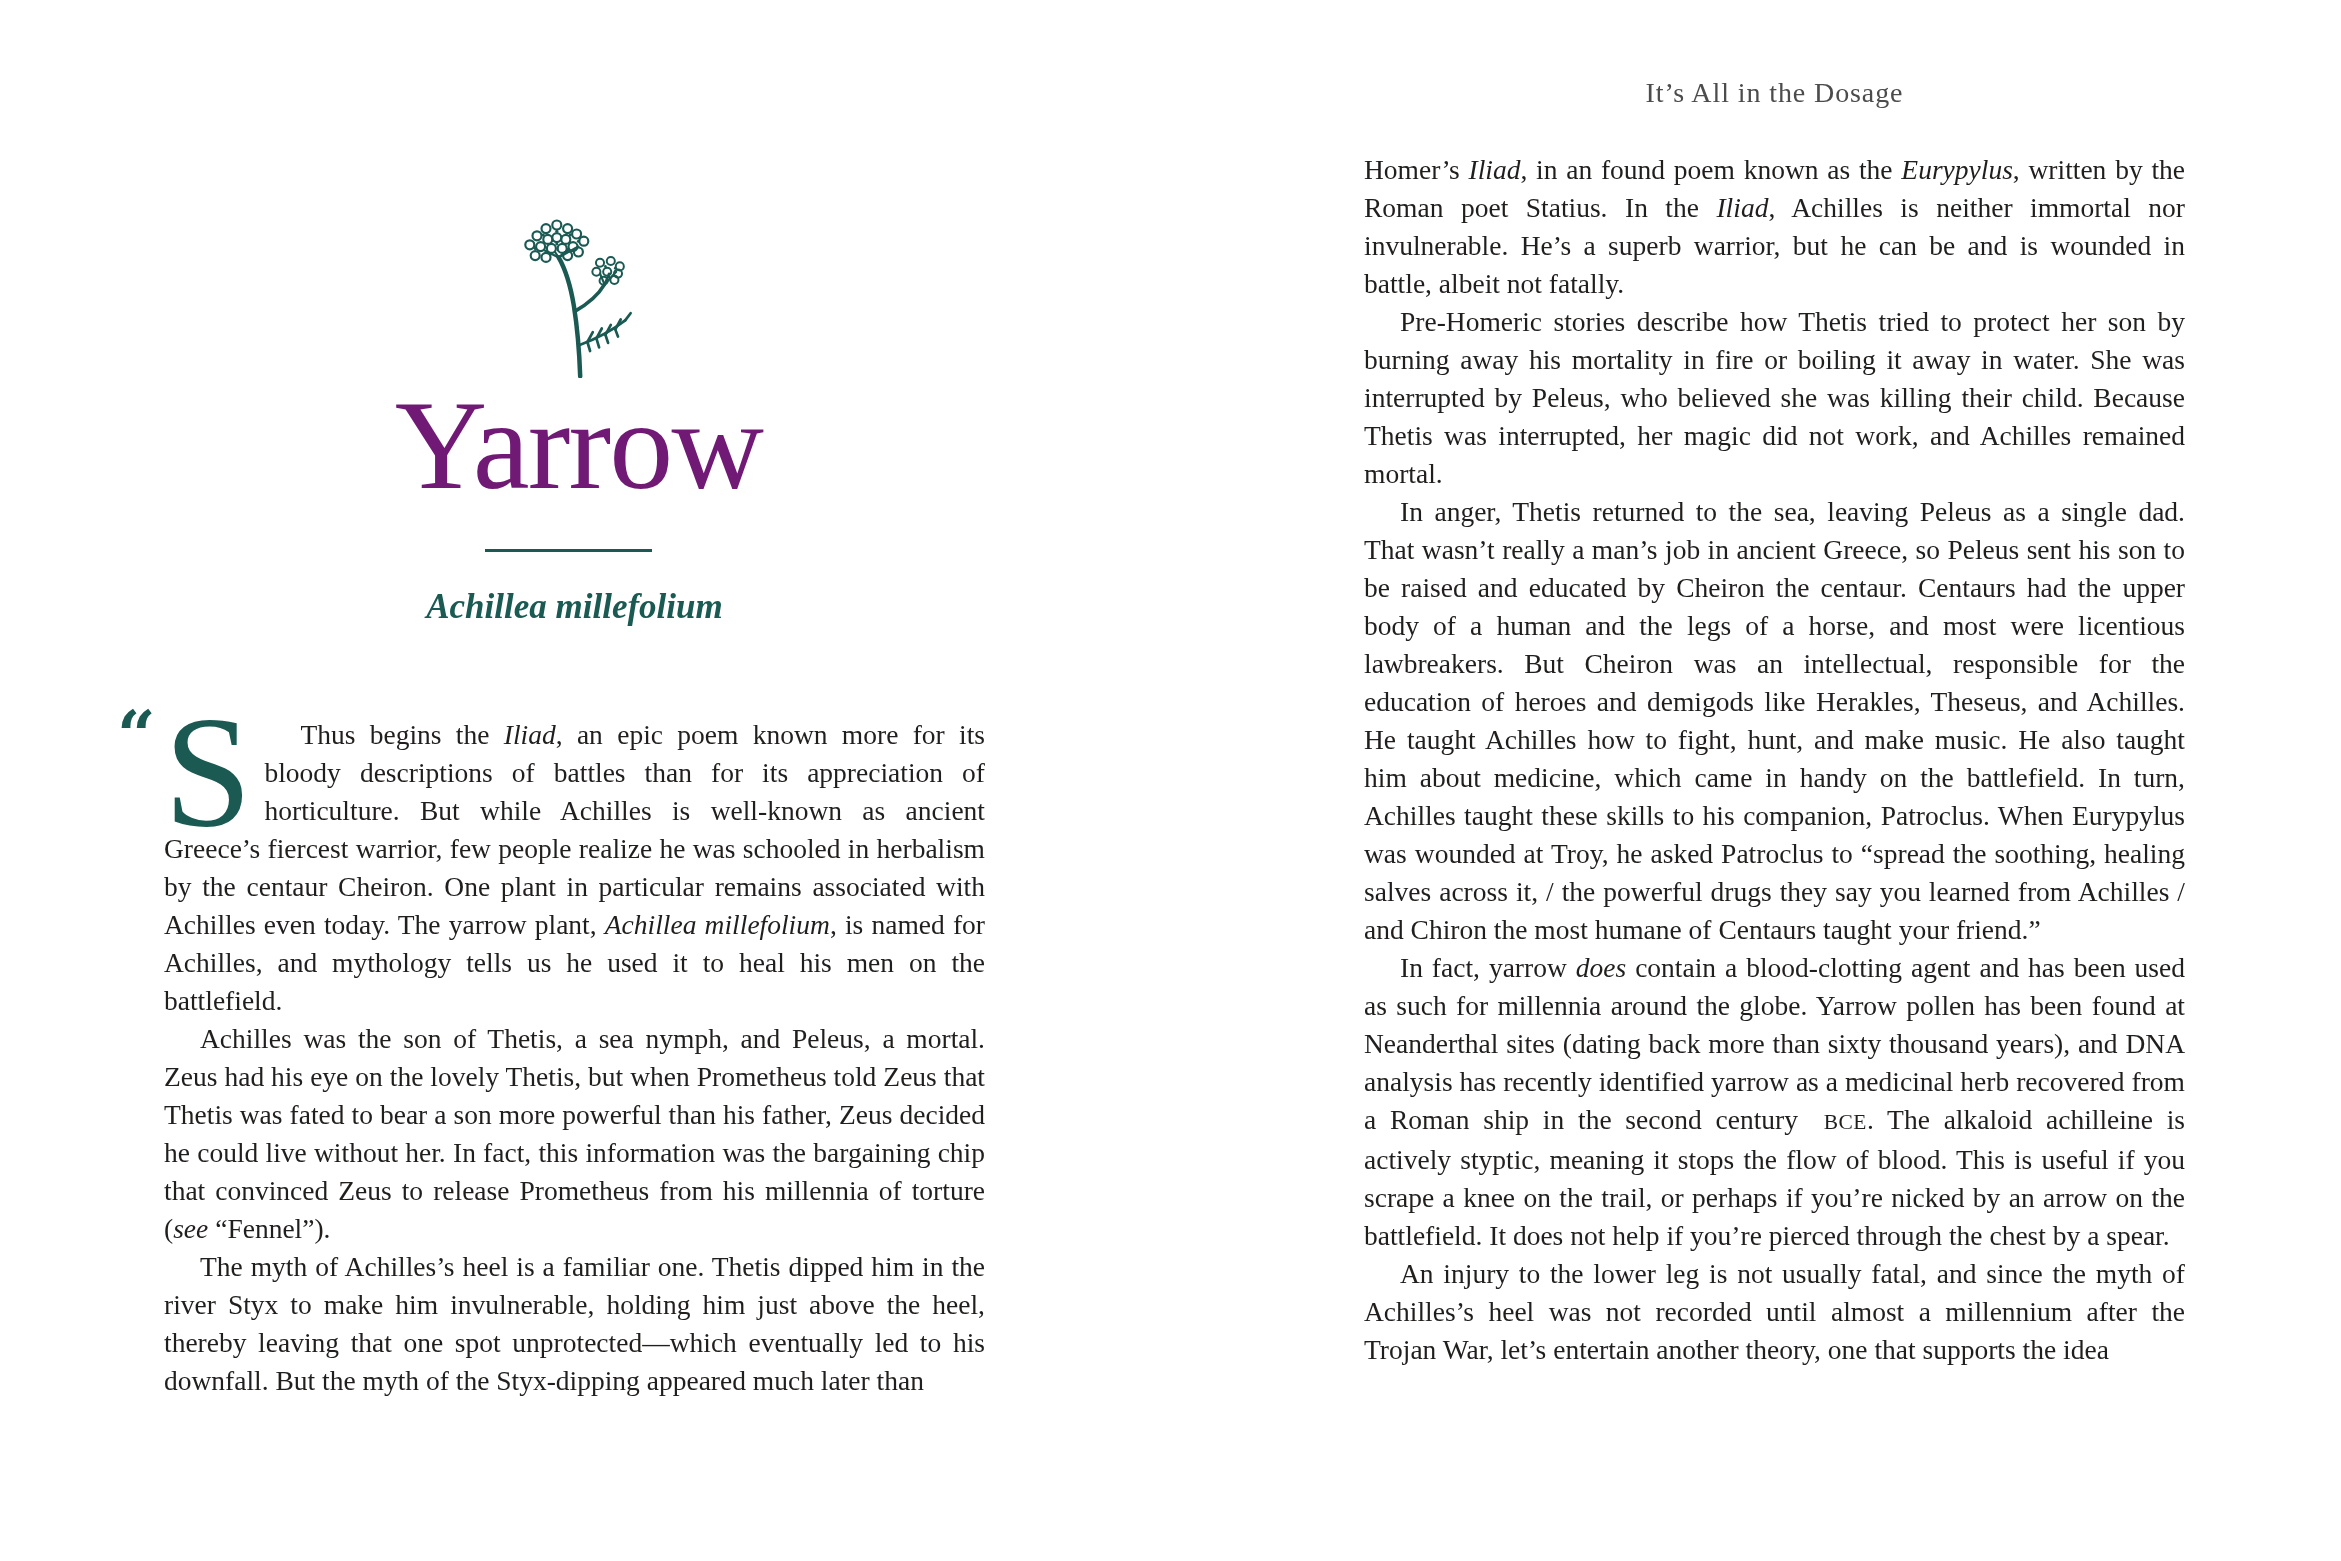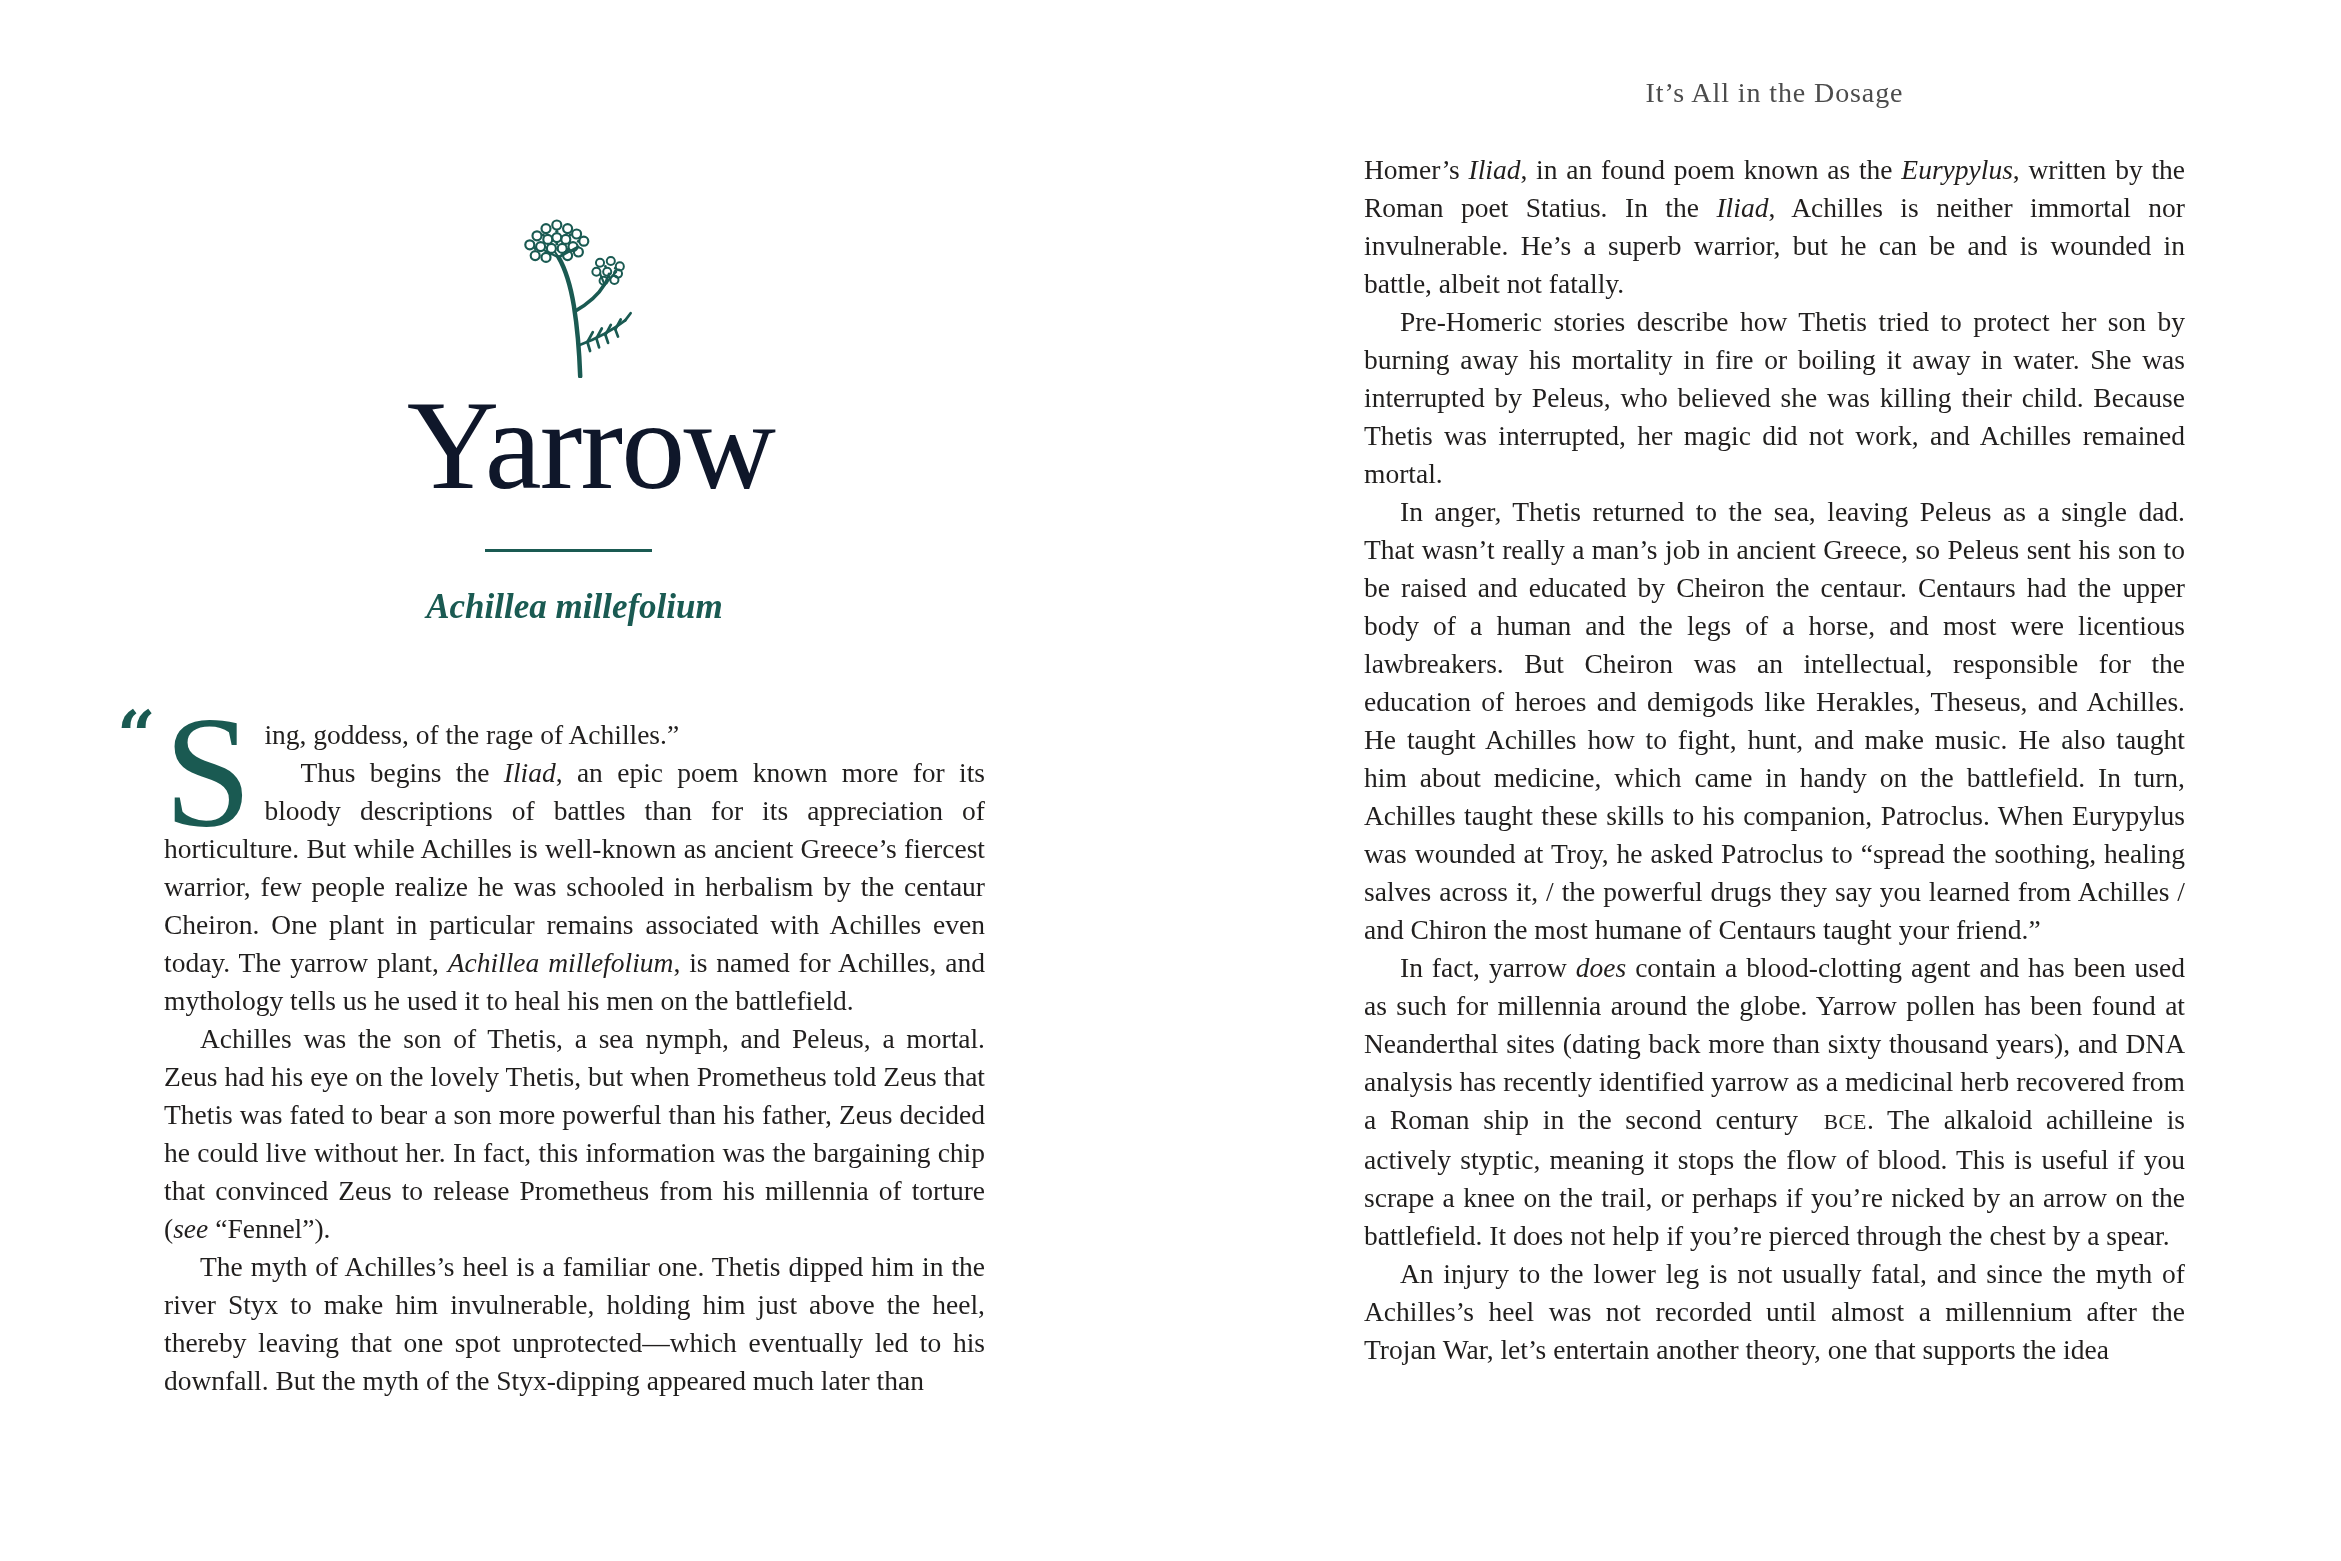--- a/index.html
+++ b/index.html
@@ -14,24 +14,24 @@
   .page { position: absolute; top: 0; height: 1561px; text-decoration: underline; }
   #left-page  { left: 164px; width: 821px; }
   #right-page { left: 1364px; width: 821px; }
 
   
   .illustration {
     position: absolute; top: 216px; left: 50%;
     width: 135px; height: 162px; margin-left: -65px;
   }
   .chapter-title {
-    position: absolute; top: 378px; left: 16px; width: 100%;
+    position: absolute; top: 378px; left: 4px; width: 100%;
     text-align: center;
     font-size: 128px; line-height: 1.05;
-    color: #0f172a;
+    color: #701a75;
     letter-spacing: -1.8px;
   }
   .title-divider {
     position: absolute; top: 549px; left: 50%;
     width: 167px; margin-left: -90px;
     height: 2.7px; background: #1a5a52;
   }
   .latin-name {
     position: absolute; top: 587px; left: 0; width: 100%;
     text-align: center;
@@ -169,21 +169,20 @@
   </svg>
 
   <div class="chapter-title">Yarrow</div>
   <div class="title-divider"></div>
   <div class="latin-name">Achillea millefolium</div>
 
   <div class="body-text" id="left-body" style="position:absolute;">
     <span class="open-quote">“</span>
     <span class="dropcap">S</span>
     <div>
-        <p><span>ing, goddess, of the rage of Achilles.”</span></p>
         <p class="indent"><span>Thus begins the </span><span class="it">Iliad</span><span>, an epic poem known more for its bloody descriptions of battles than for its appreciation of horticulture. But while Achilles is well-known as ancient Greece’s fiercest warrior, few people realize he was schooled in herbalism by the centaur Cheiron. One plant in particular remains associated with Achilles even today. The yarrow plant, </span><span class="it">Achillea millefolium</span><span>, is named for Achilles, and mythology tells us he used it to heal his men on the battlefield.</span></p>
         <p class="indent"><span>Achilles was the son of Thetis, a sea nymph, and Peleus, a mortal. Zeus had his eye on the lovely Thetis, but when Prometheus told Zeus that Thetis was fated to bear a son more powerful than his father, Zeus decided he could live without her. In fact, this information was the bargaining chip that convinced Zeus to release Prometheus from his millennia of torture (</span><span class="it">see</span><span> “Fennel”).</span></p>
         <p class="indent"><span>The myth of Achilles’s heel is a familiar one. Thetis dipped him in the river Styx to make him invulnerable, holding him just above the heel, thereby leaving that one spot unprotected—which eventually led to his downfall. But the myth of the Styx-dipping appeared much later than</span></p>
       </div>
   </div>
 </div>
 
 <div class="page" id="right-page">
 
   <div class="running-header">It’s All in the Dosage</div>

